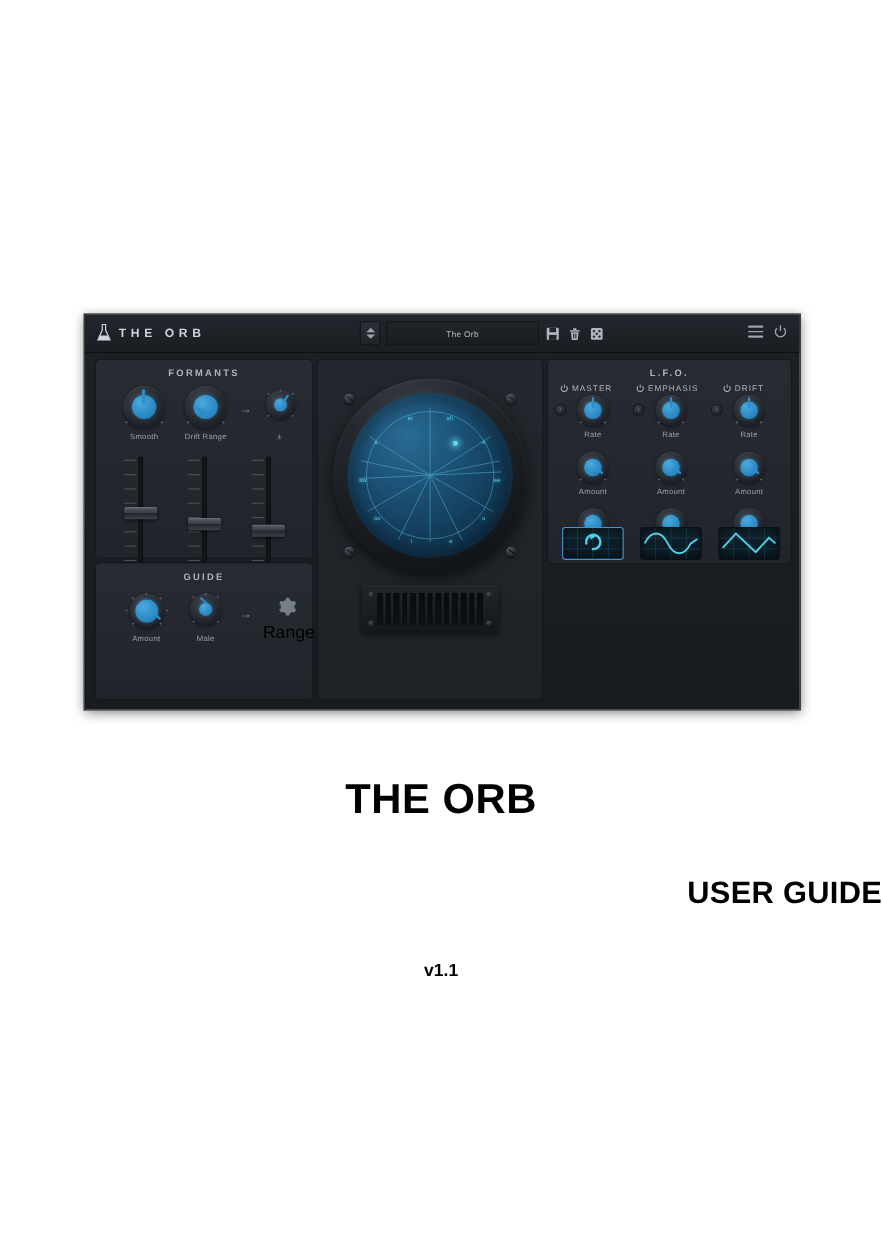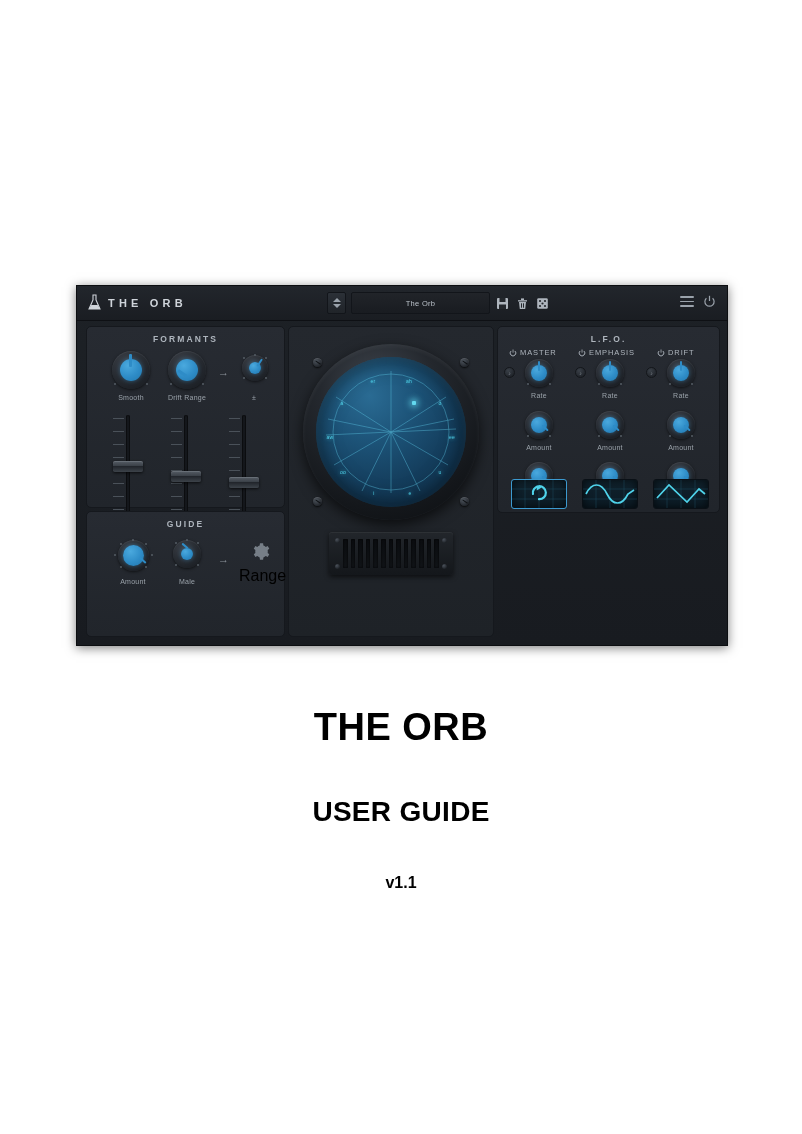--- a/index.html
+++ b/index.html
@@ -178,21 +178,21 @@
     background:linear-gradient(180deg,#1b1f25,#13161a);
     border:1px solid #3c9ad0;box-shadow:0 0 4px rgba(60,154,208,.25);
   }
 
   
   .doc-title{
     position:absolute;left:0;width:802px;text-align:center;
     color:#000;font-weight:bold;font-family:"Liberation Sans",sans-serif;
   }
   #doc-h1{top:706px;font-size:38px;letter-spacing:.5px;}
-  #doc-h2{top:796px;font-size:28px;letter-spacing:.3px;}
+  #doc-h2{top:796px;font-size:28px;letter-spacing:.3px;text-align:right;}
   #doc-ver{top:874px;font-size:16px;}
 </style>
 </head>
 <body>
 
 <div class="plugin">
 
   <div class="topbar">
 
     <div class="brand">

